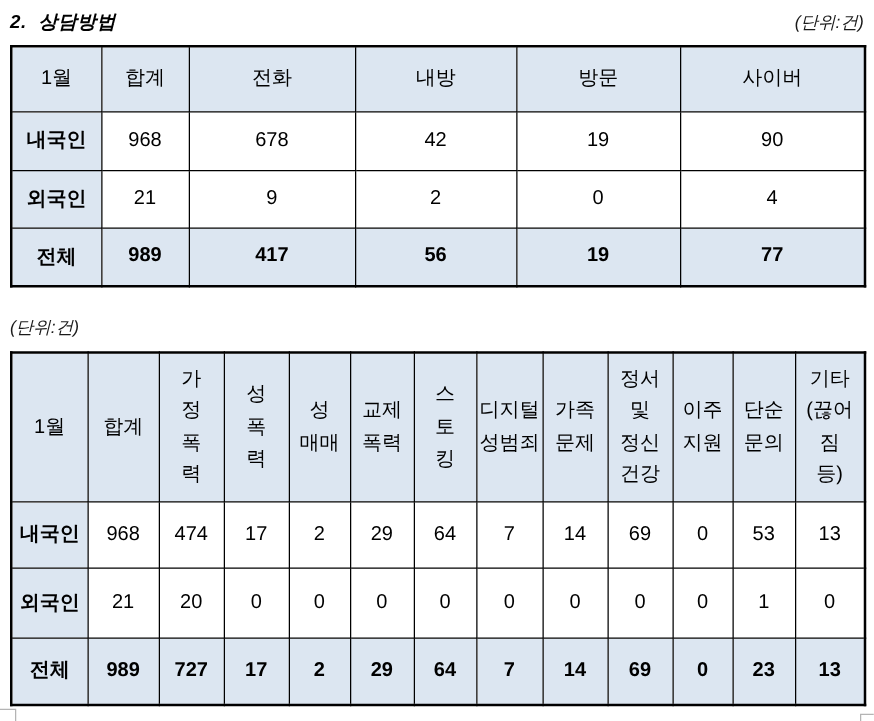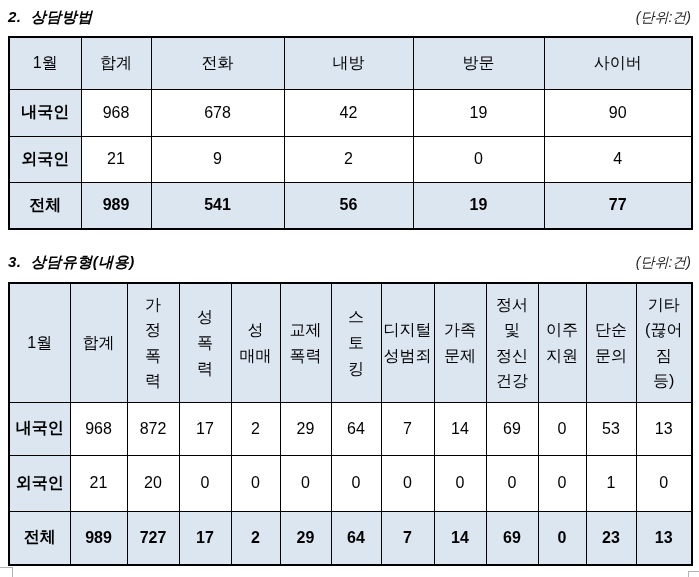--- a/index.html
+++ b/index.html
@@ -119,32 +119,31 @@
           <td class="rowlabel">외국인</td>
           <td>21</td>
           <td>9</td>
           <td>2</td>
           <td>0</td>
           <td>4</td>
         </tr>
         <tr class="total" style="height: 47px;">
           <td class="rowlabel">전체</td>
           <td>989</td>
-          <td>541</td>
+          <td>417</td>
           <td>56</td>
           <td>19</td>
           <td>77</td>
         </tr>
       </tbody>
     </table>
 </section>
 
 <section id="section-type">
   <div class="title-row">
-    <h2 class="section-title">3.  상담유형(내용)</h2>
     <span class="unit-label">(단위:건)</span>
   </div>
   <table class="data-table">
       <colgroup>
         <col style="width: 61px;">
         <col style="width: 57px;">
         <col style="width: 52px;">
         <col style="width: 52px;">
         <col style="width: 49px;">
         <col style="width: 51px;">
@@ -188,21 +187,21 @@
 문의</th>
           <th>기타
 (끊어짐
 등)</th>
         </tr>
       </thead>
       <tbody>
         <tr style="height: 53px;">
           <td class="rowlabel">내국인</td>
           <td>968</td>
-          <td>872</td>
+          <td>474</td>
           <td>17</td>
           <td>2</td>
           <td>29</td>
           <td>64</td>
           <td>7</td>
           <td>14</td>
           <td>69</td>
           <td>0</td>
           <td>53</td>
           <td>13</td>

